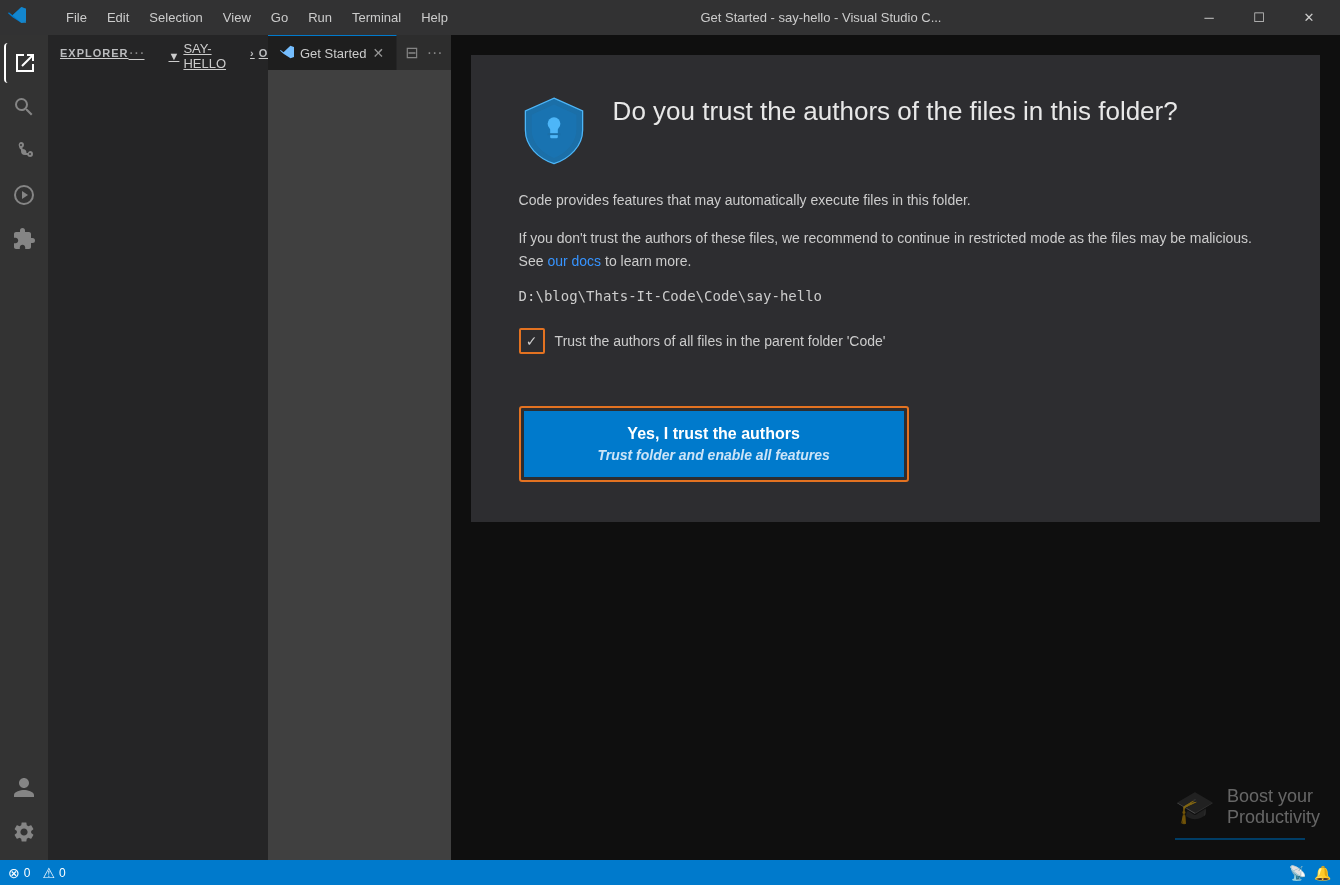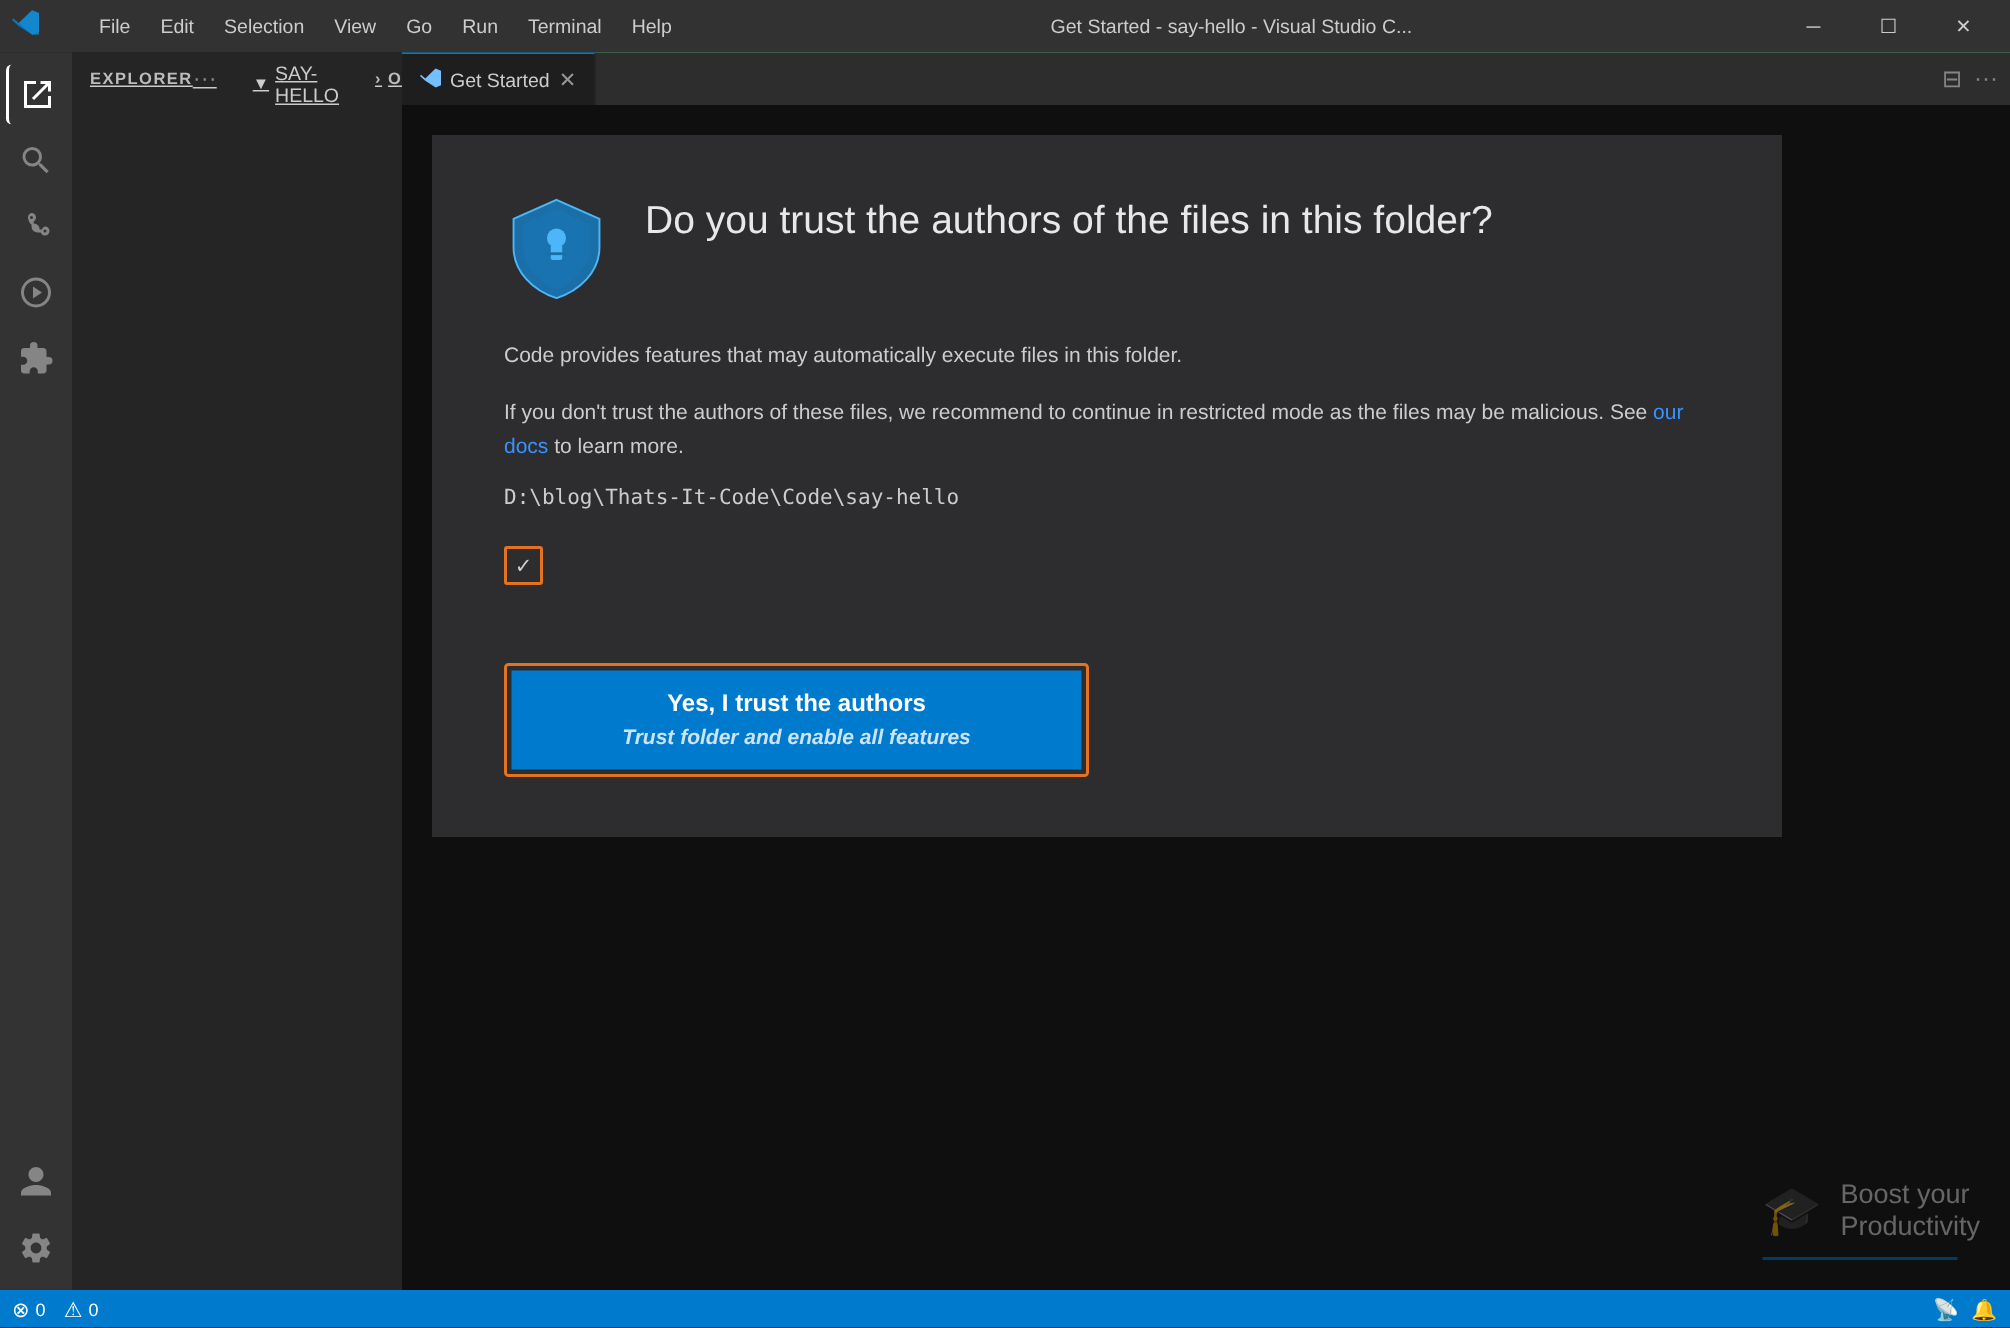--- a/index.html
+++ b/index.html
@@ -142,22 +142,22 @@
       gap: 4px;
     }
     .sidebar-bottom {
       padding: 4px 0;
     }
 
     
     .editor-area {
       flex: 1;
       display: flex;
-      flex-direction: column;
-      background: #86efac;
+      flex-direction: row;
+      background: #404040;
       position: relative;
     }
     .tab-bar {
       height: 35px;
       background: #2d2d2d;
       display: flex;
       align-items: stretch;
     }
     .tab {
       display: flex;
@@ -550,20 +550,21 @@
             <p class="dialog-text">
               <span>If you don't trust the authors of these files, we recommend to continue in restricted mode as the files may be malicious. See </span><a href="#" class="dialog-link">our docs</a><span> to learn more.</span>
             </p>
             <p class="dialog-path">D:\blog\Thats-It-Code\Code\say-hello</p>
           </div>
 
           <div class="checkbox-row">
             <div class="checkbox-wrapper">
               <div class="checkbox">✓</div>
             </div>
+            <span class="checkbox-label">Trust the authors of all files in the parent folder 'Code'</span>
           </div>
 
           <div class="buttons-row">
             <div class="btn-wrapper">
               <button class="btn-yes">
                 <span class="btn-yes-main">Yes, I trust the authors</span>
                 <span class="btn-yes-sub">Trust folder and enable all features</span>
               </button>
             </div>
           </div>

